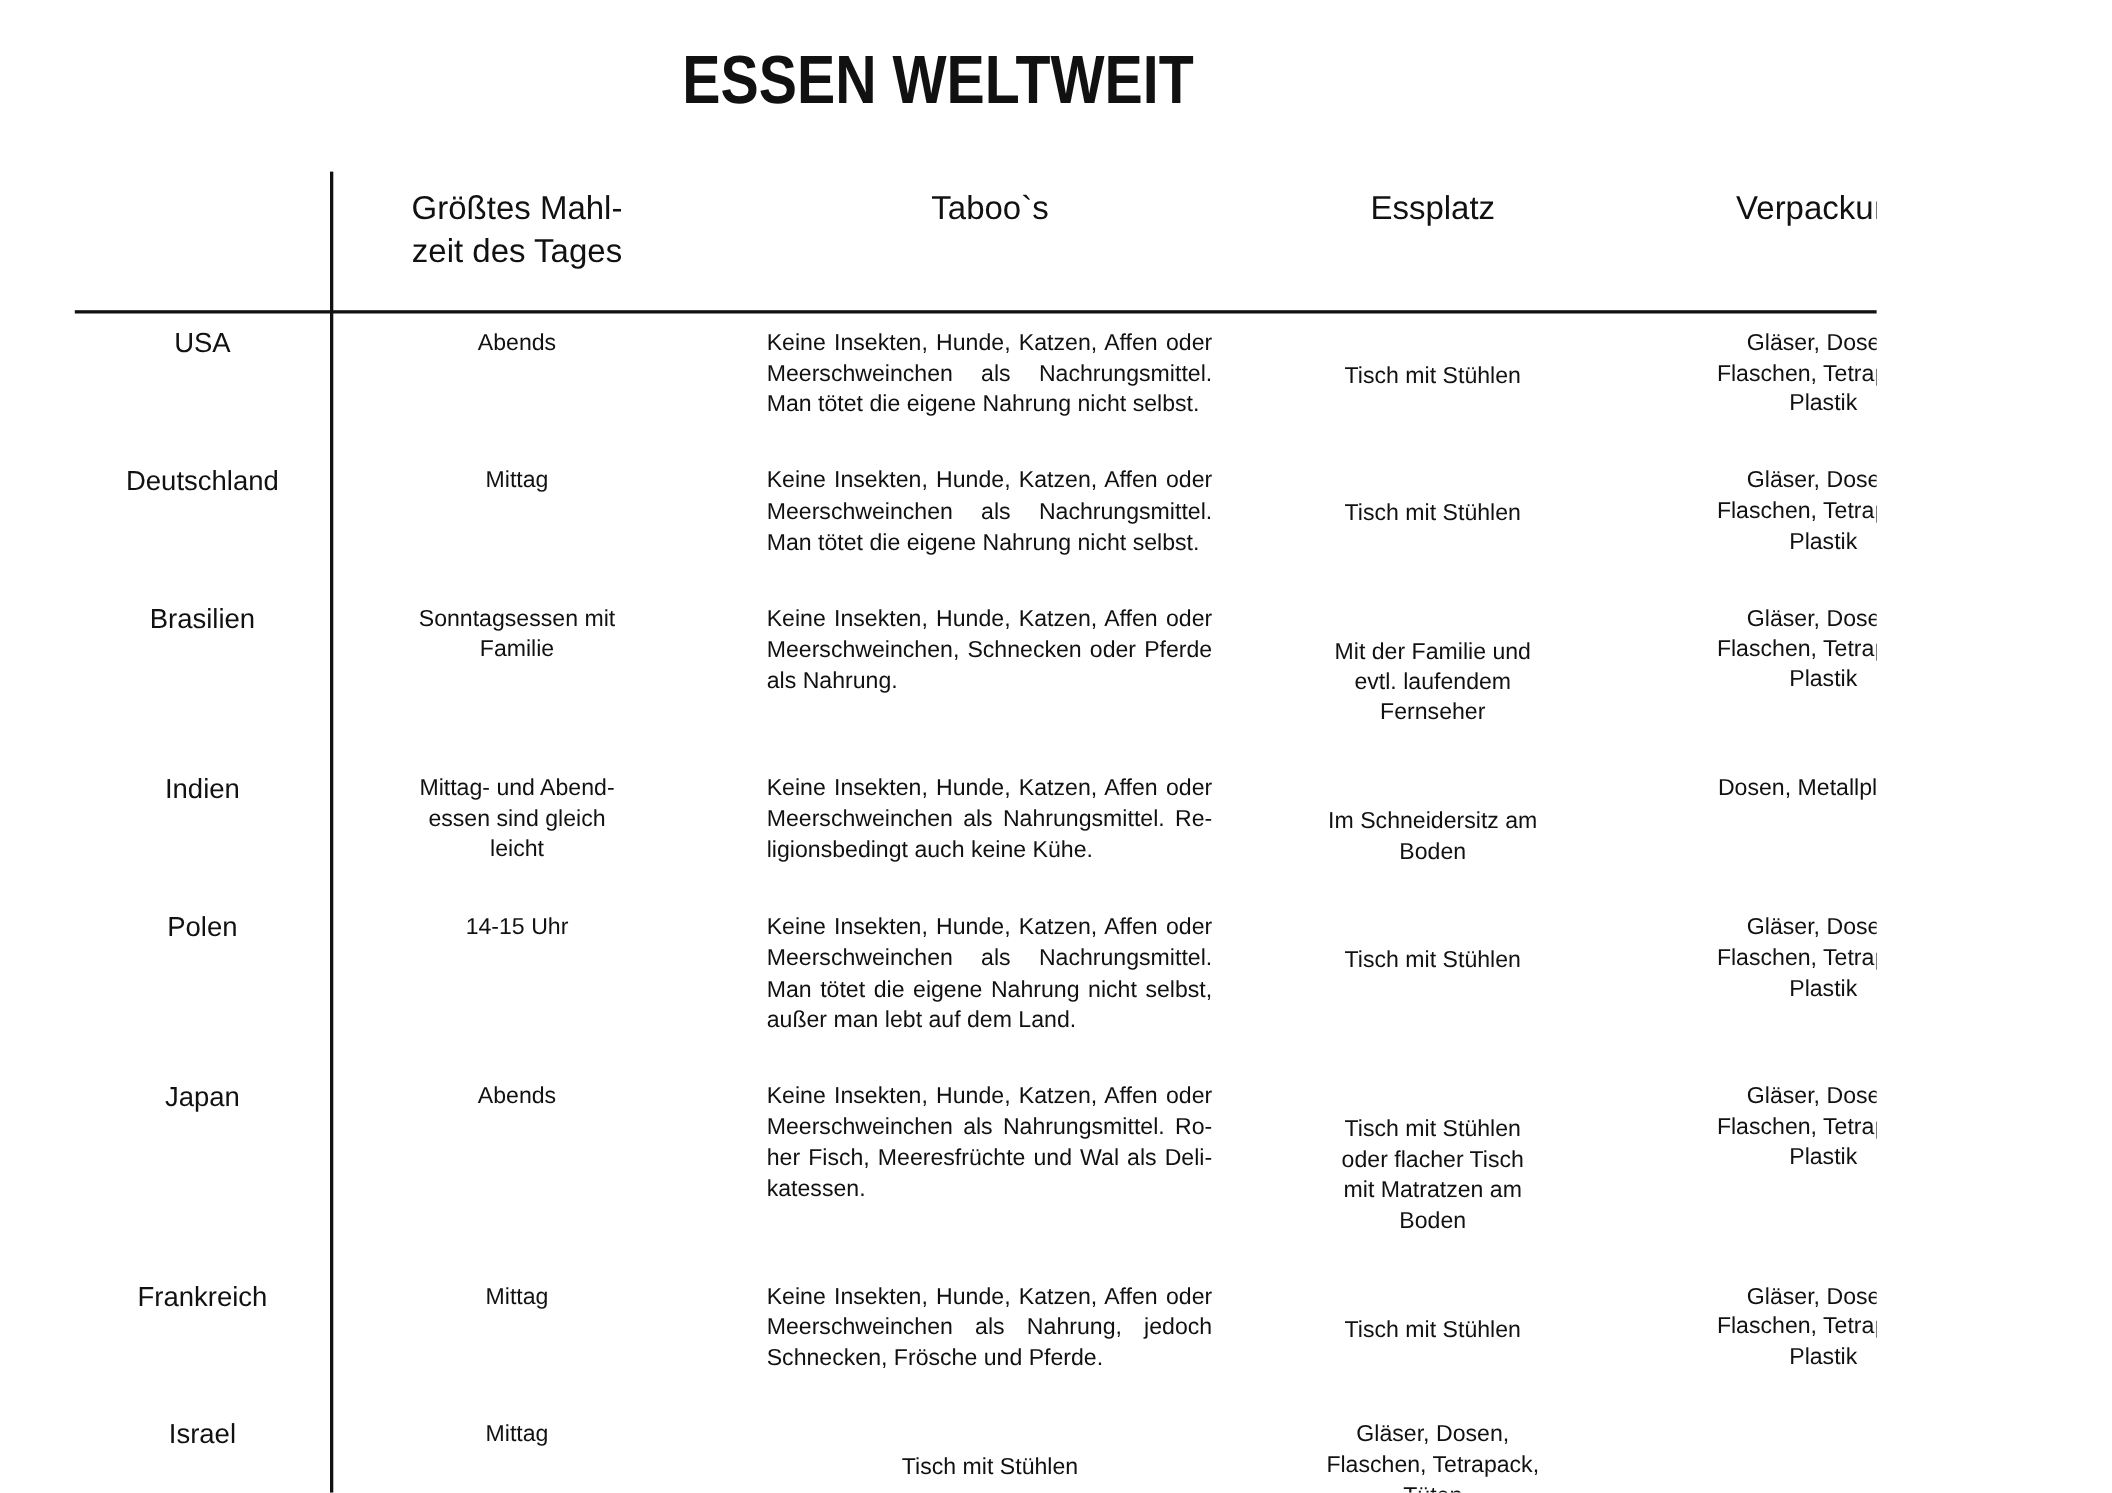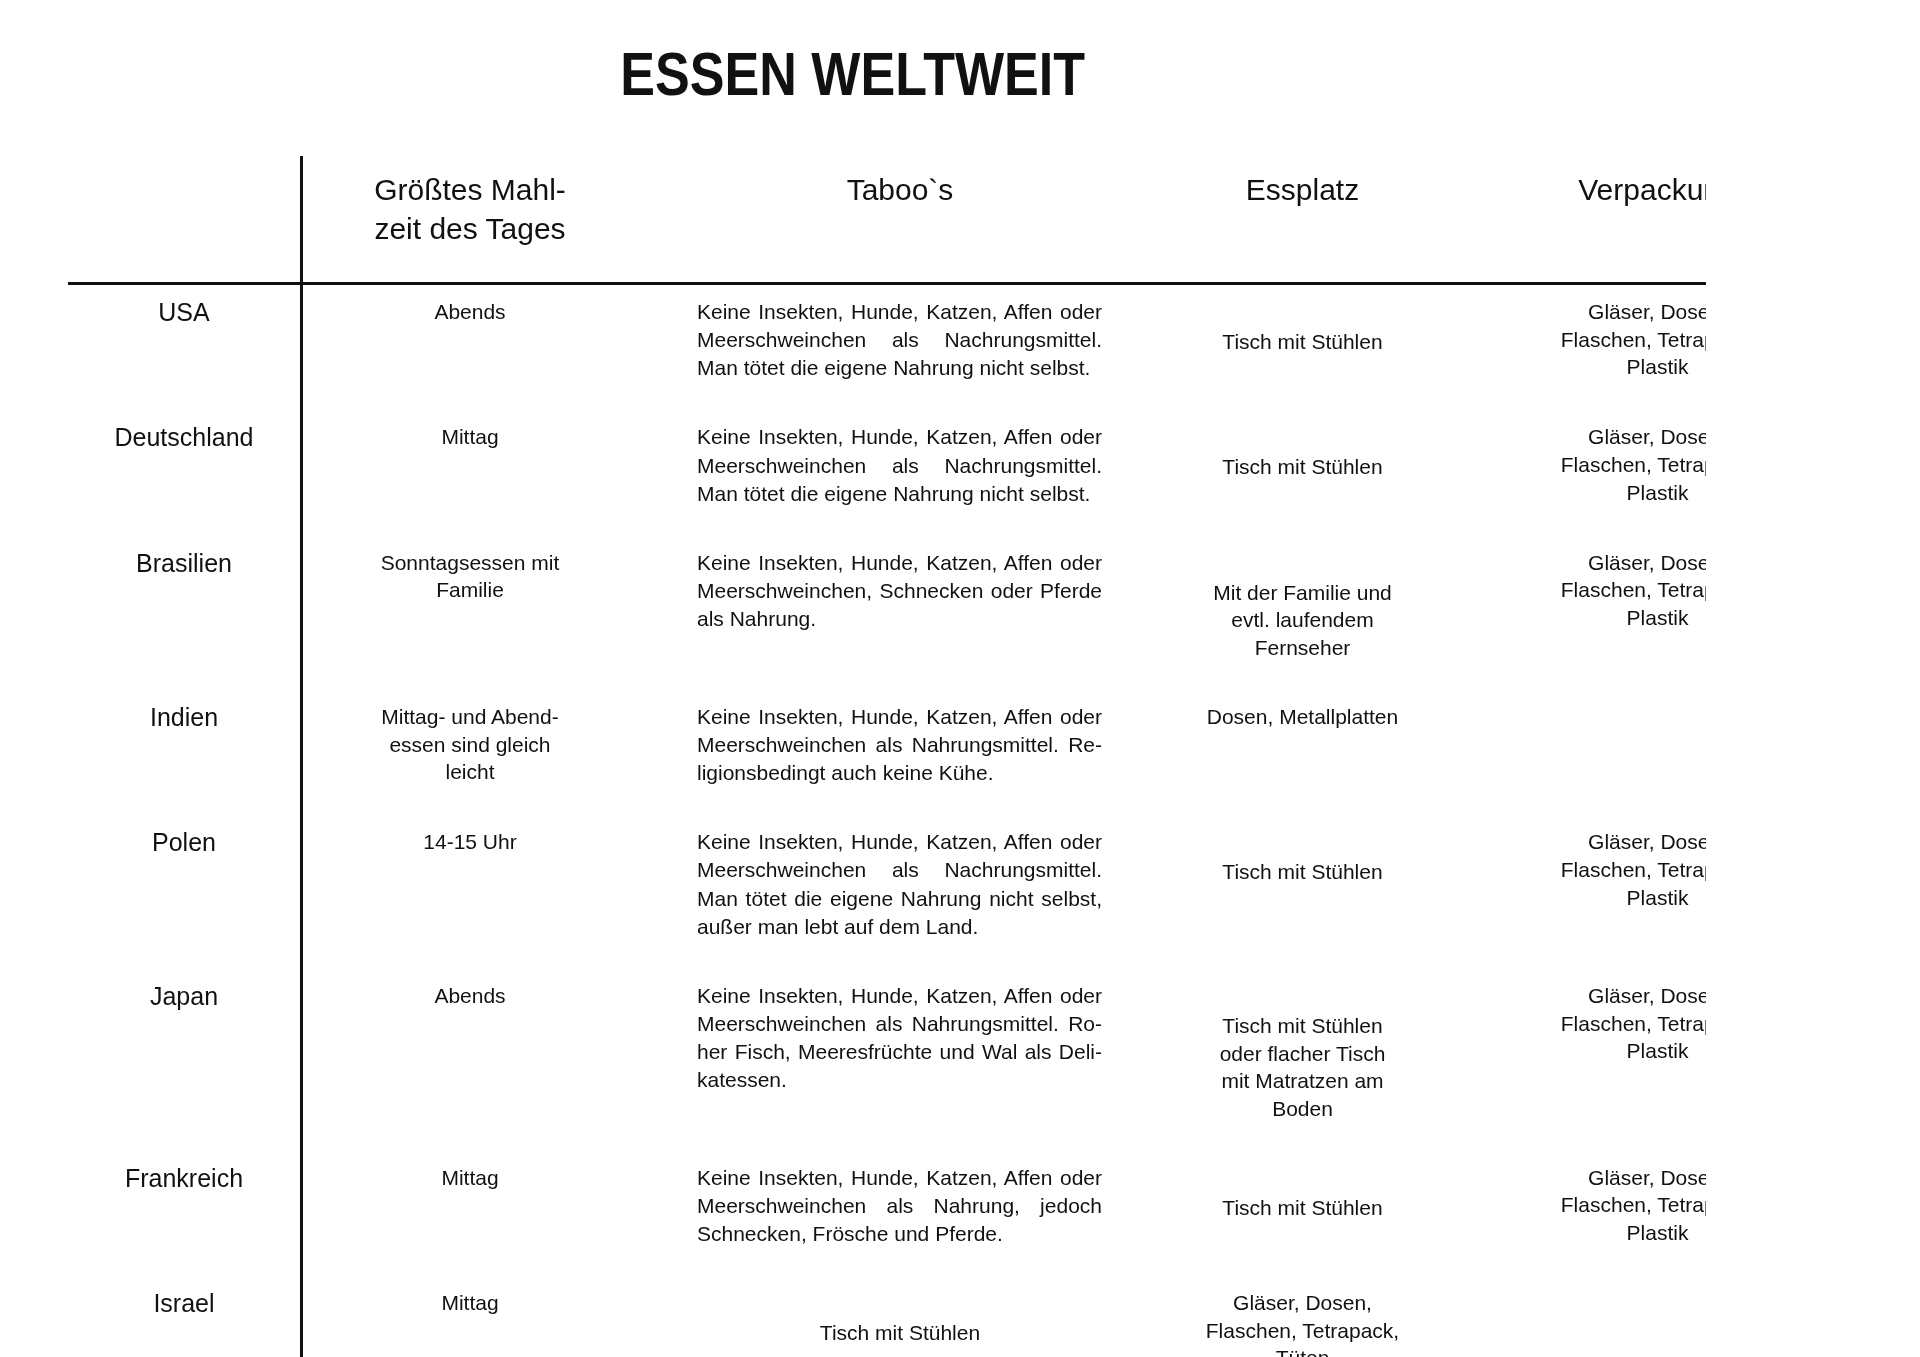--- a/index.html
+++ b/index.html
@@ -204,20 +204,23 @@
     </div>
     <div class="cell">
       <div class="meal-text">Mittag- und Abend-
 essen sind gleich
 leicht</div>
     </div>
     <div class="cell taboo-cell">
       <div class="taboo-text">Keine Insekten, Hunde, Katzen, Affen oder Meerschweinchen als Nahrungsmittel. Re­ligionsbedingt auch keine Kühe.</div>
     </div>
     <div class="cell">
+      <div class="place-text">Im Schneidersitz am Boden</div>
+    </div>
+    <div class="cell">
       <div class="pack-text">Dosen, Metallplatten</div>
     </div>
   </div>
 
   <div class="grid-row row">
     <div class="cell">
       <div class="country-text">Polen</div>
     </div>
     <div class="cell">
       <div class="meal-text">14-15 Uhr</div>

